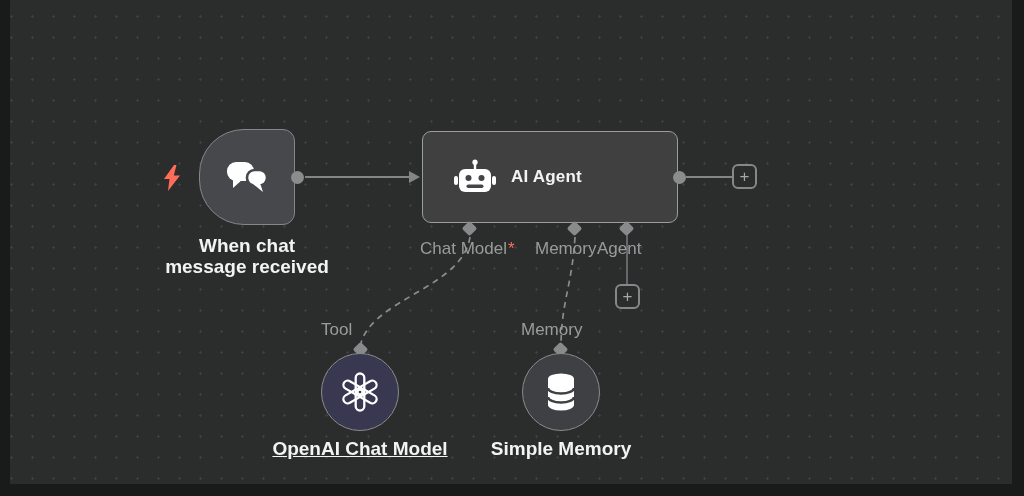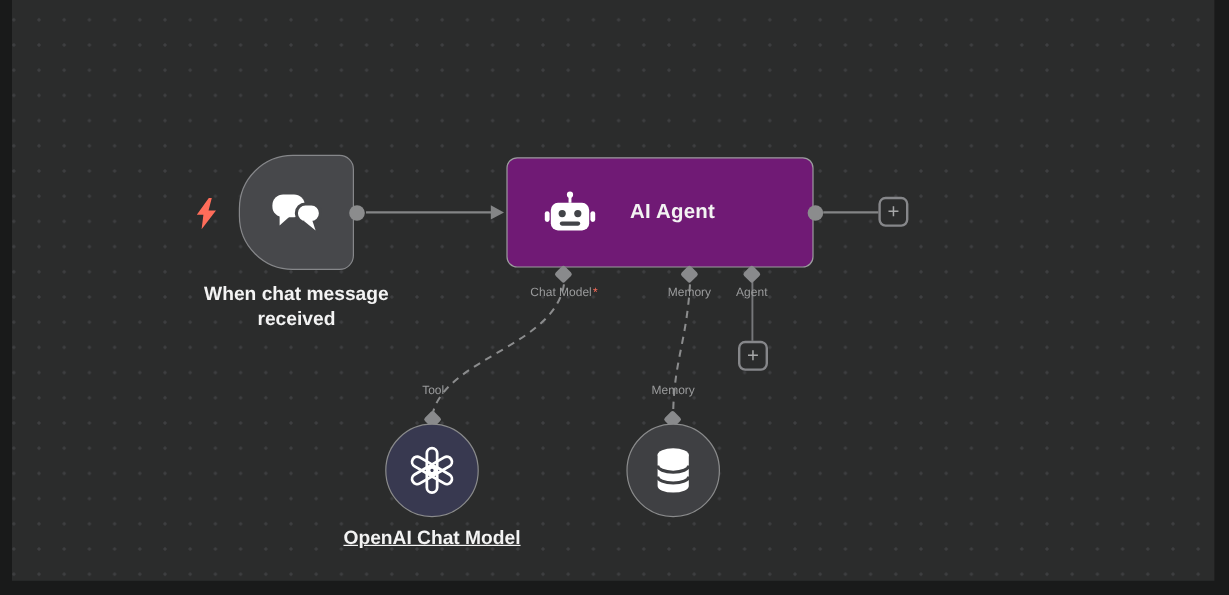--- a/index.html
+++ b/index.html
@@ -20,47 +20,47 @@
   .node{
     position:absolute;background:#47484b;border:1px solid #86878a;
   }
   .trigger-node{
     left:199px;top:129px;width:96px;height:96px;
     border-radius:45px 12px 12px 45px;
     display:flex;align-items:center;justify-content:center;
   }
   .agent-node{
     left:422px;top:131px;width:256px;height:92px;
-    border-radius:9px;background:#701a75;border:1px solid #9b9c9e;
-    display:flex;align-items:center;padding-left:30px;gap:28px;
+    border-radius:9px;background:#404040;border:1px solid #9b9c9e;
+    display:flex;align-items:center;padding-left:30px;gap:14px;
   }
   .agent-title{
     color:#f3f3f3;font-size:17px;font-weight:700;letter-spacing:.2px;
   }
   .endpoint{
     position:absolute;width:13px;height:13px;border-radius:50%;
     background:#8b8c8d;
   }
   .plus-btn{
     position:absolute;width:25px;height:25px;border-radius:6px;
     border:2px solid #86878a;background:#2b2c2c;color:#a6a7a8;
     display:flex;align-items:center;justify-content:center;
     font-size:17px;font-weight:400;line-height:1;cursor:pointer;
   }
   .diamond{
     position:absolute;width:11px;height:11px;background:#898a8c;
     transform:rotate(45deg);border-radius:2px;
   }
   .port-label{
-    position:absolute;color:#9a9b9c;font-size:10px;text-align:center;
+    position:absolute;color:#9a9b9c;font-size:17px;text-align:left;
     white-space:nowrap;
   }
   .required{color:#ff6d5a;margin-left:1px;}
   .node-caption{
-    position:absolute;color:#f3f3f3;font-size:16px;font-weight:700;
+    position:absolute;color:#f3f3f3;font-size:19px;font-weight:700;
     text-align:center;line-height:21px;
   }
   .round-node{
     position:absolute;width:78px;height:78px;border-radius:50%;
     border:1px solid #8a8b8c;display:flex;align-items:center;justify-content:center;
   }
   .openai-node{left:321px;top:353px;background:#383950;}
   .memory-node{left:522px;top:353px;background:#3f4043;}
   .bolt{position:absolute;left:163px;top:165px;width:18px;height:26px;}
 </style>
@@ -152,13 +152,14 @@
   <div class="node-caption" style="left:260px;top:438px;width:200px;text-decoration:underline;">OpenAI Chat Model</div>
 
   <div class="round-node memory-node">
     <svg width="36" height="40" viewBox="0 0 36 40">
       <ellipse cx="18" cy="7" rx="13" ry="5.5" fill="#ffffff"></ellipse>
       <path d="M5 7 v26 a13 5.5 0 0 0 26 0 v-26 z" fill="#ffffff"></path>
       <path d="M5 16 a13 5.5 0 0 0 26 0" stroke="#3f4043" stroke-width="2.6" fill="none"></path>
       <path d="M5 25 a13 5.5 0 0 0 26 0" stroke="#3f4043" stroke-width="2.6" fill="none"></path>
     </svg>
   </div>
+  <div class="node-caption" style="left:481px;top:438px;width:160px;">Simple Memory</div>
 </div>
 
 </body></html>

